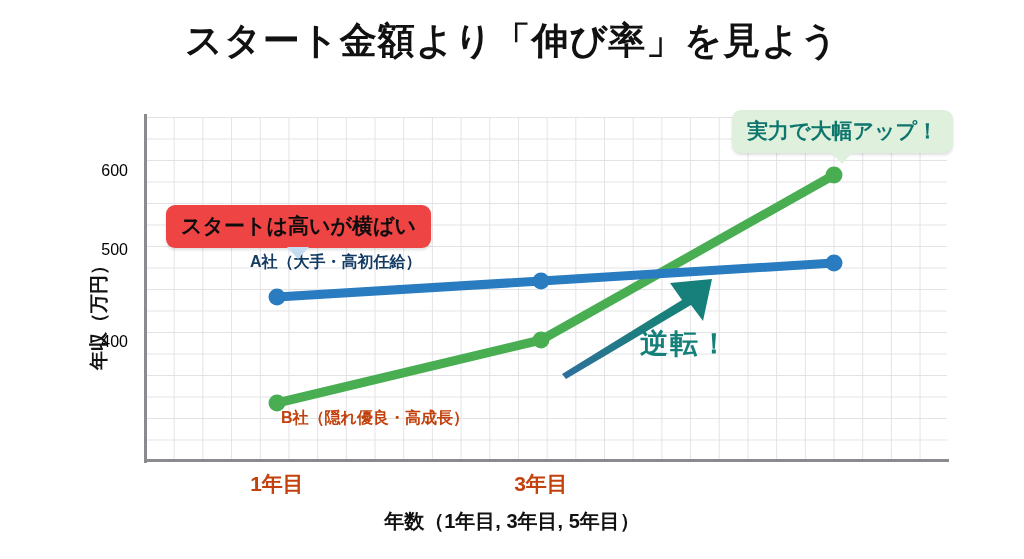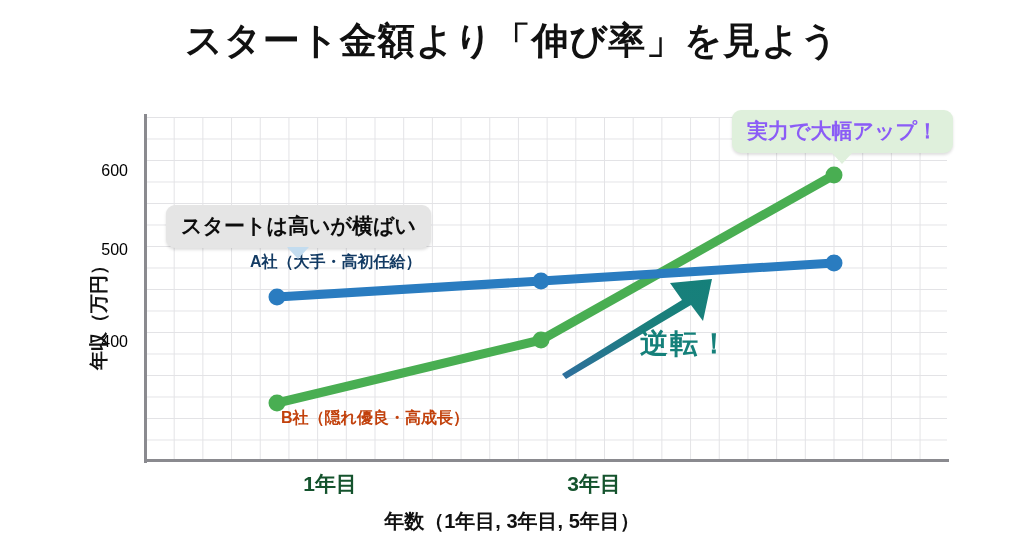--- a/index.html
+++ b/index.html
@@ -32,22 +32,22 @@
   .axis-x{position:absolute;left:144px;top:459px;width:805px;height:3px;background:#8a8a8f;}
   .ytlab{position:absolute;width:110px;text-align:right;left:18px;}
 
   .ylabel{
     position:absolute;left:-26px;top:300px;width:250px;text-align:center;
     transform:rotate(-90deg);transform-origin:center center;
     font-size:19px;font-weight:700;color:#111;white-space:nowrap;
   }
 
   
-  .xtick{position:absolute;top:470px;width:160px;text-align:right;
-         font-size:21px;font-weight:700;color:#14532d;}
+  .xtick{position:absolute;top:470px;width:160px;text-align:center;
+         font-size:21px;font-weight:700;color:#c2410c;}
   .xlabel{position:absolute;left:0;top:508px;width:1024px;text-align:center;
           font-size:20px;font-weight:700;color:#111;}
 
   
   svg.series{position:absolute;left:0;top:0;width:1024px;height:559px;overflow:visible;}
 
   
   .serieslabel{position:absolute;font-size:16px;font-weight:700;white-space:nowrap;}
   #lblA{left:250px;top:252px;color:#123a63;}
   #lblB{left:281px;top:408px;color:#c2410c;}
@@ -55,23 +55,23 @@
   
   .callout{
     position:absolute;border-radius:9px;padding:7px 15px 8px 15px;
     font-size:21px;font-weight:700;white-space:nowrap;
     box-shadow:0 2px 3px rgba(0,0,0,.13);
   }
   .callout .tail{
     position:absolute;bottom:-11px;width:0;height:0;
     border-left:11px solid transparent;border-right:11px solid transparent;
   }
-  #calloutA{left:166px;top:205px;background:#e5e5e5;color:#0d0d0d;}
+  #calloutA{left:166px;top:205px;background:#ef4444;color:#0d0d0d;}
   #calloutA .tail{left:50%;margin-left:-11px;border-top:12px solid #c3dcef;}
-  #calloutB{left:732px;top:110px;background:#dff0dc;color:#8b5cf6;}
+  #calloutB{left:732px;top:110px;background:#dff0dc;color:#0f766e;}
   #calloutB .tail{left:50%;margin-left:-11px;border-top:12px solid #dff0dc;}
 
   
   .revtext{
     position:absolute;left:640px;top:325px;font-size:28px;font-weight:700;
     color:#15807a;white-space:nowrap;letter-spacing:2px;
   }
 </style>
 </head>
 <body>

